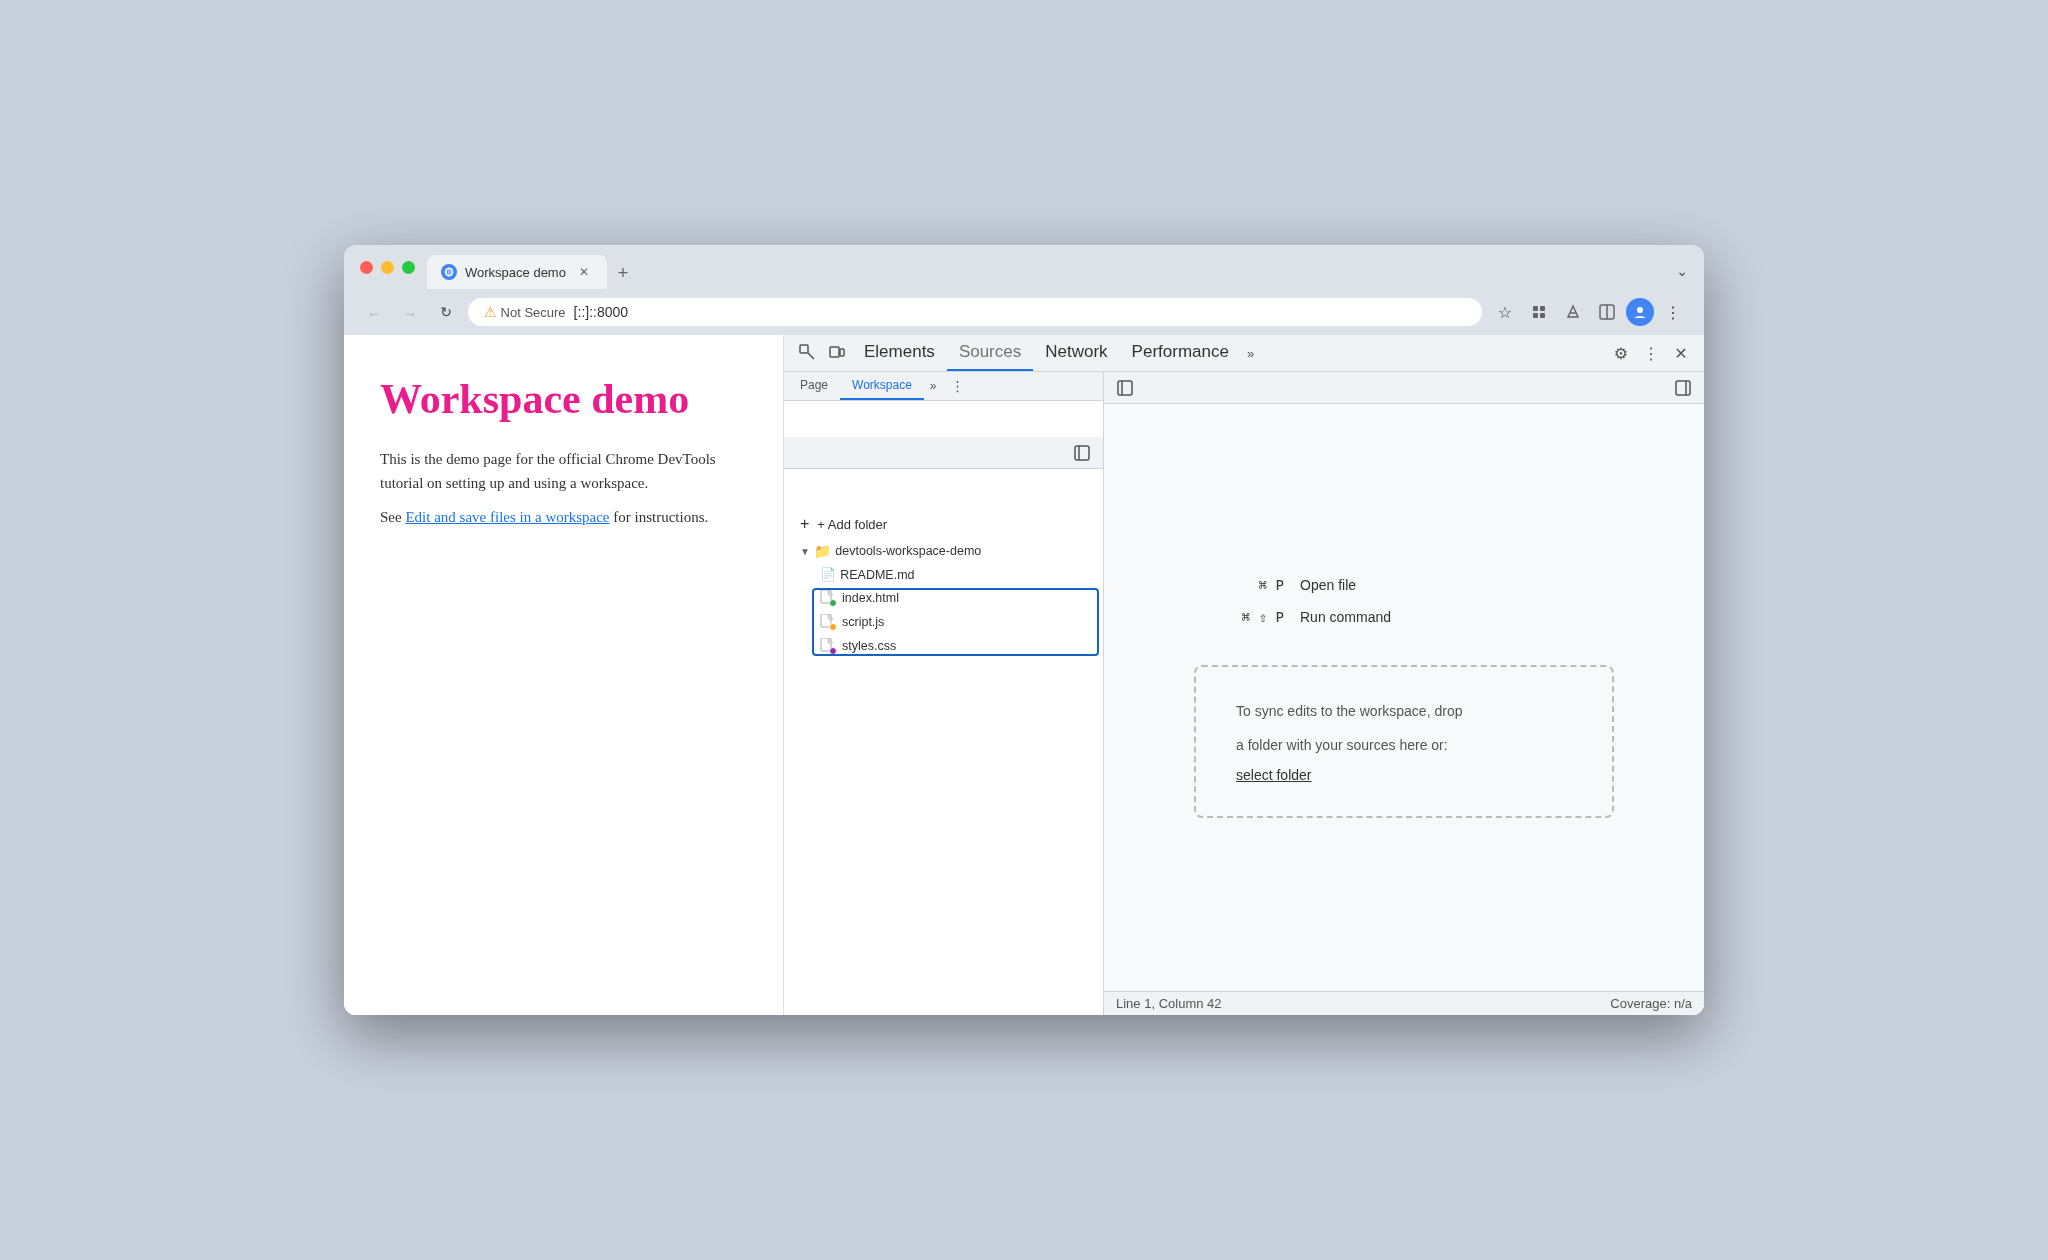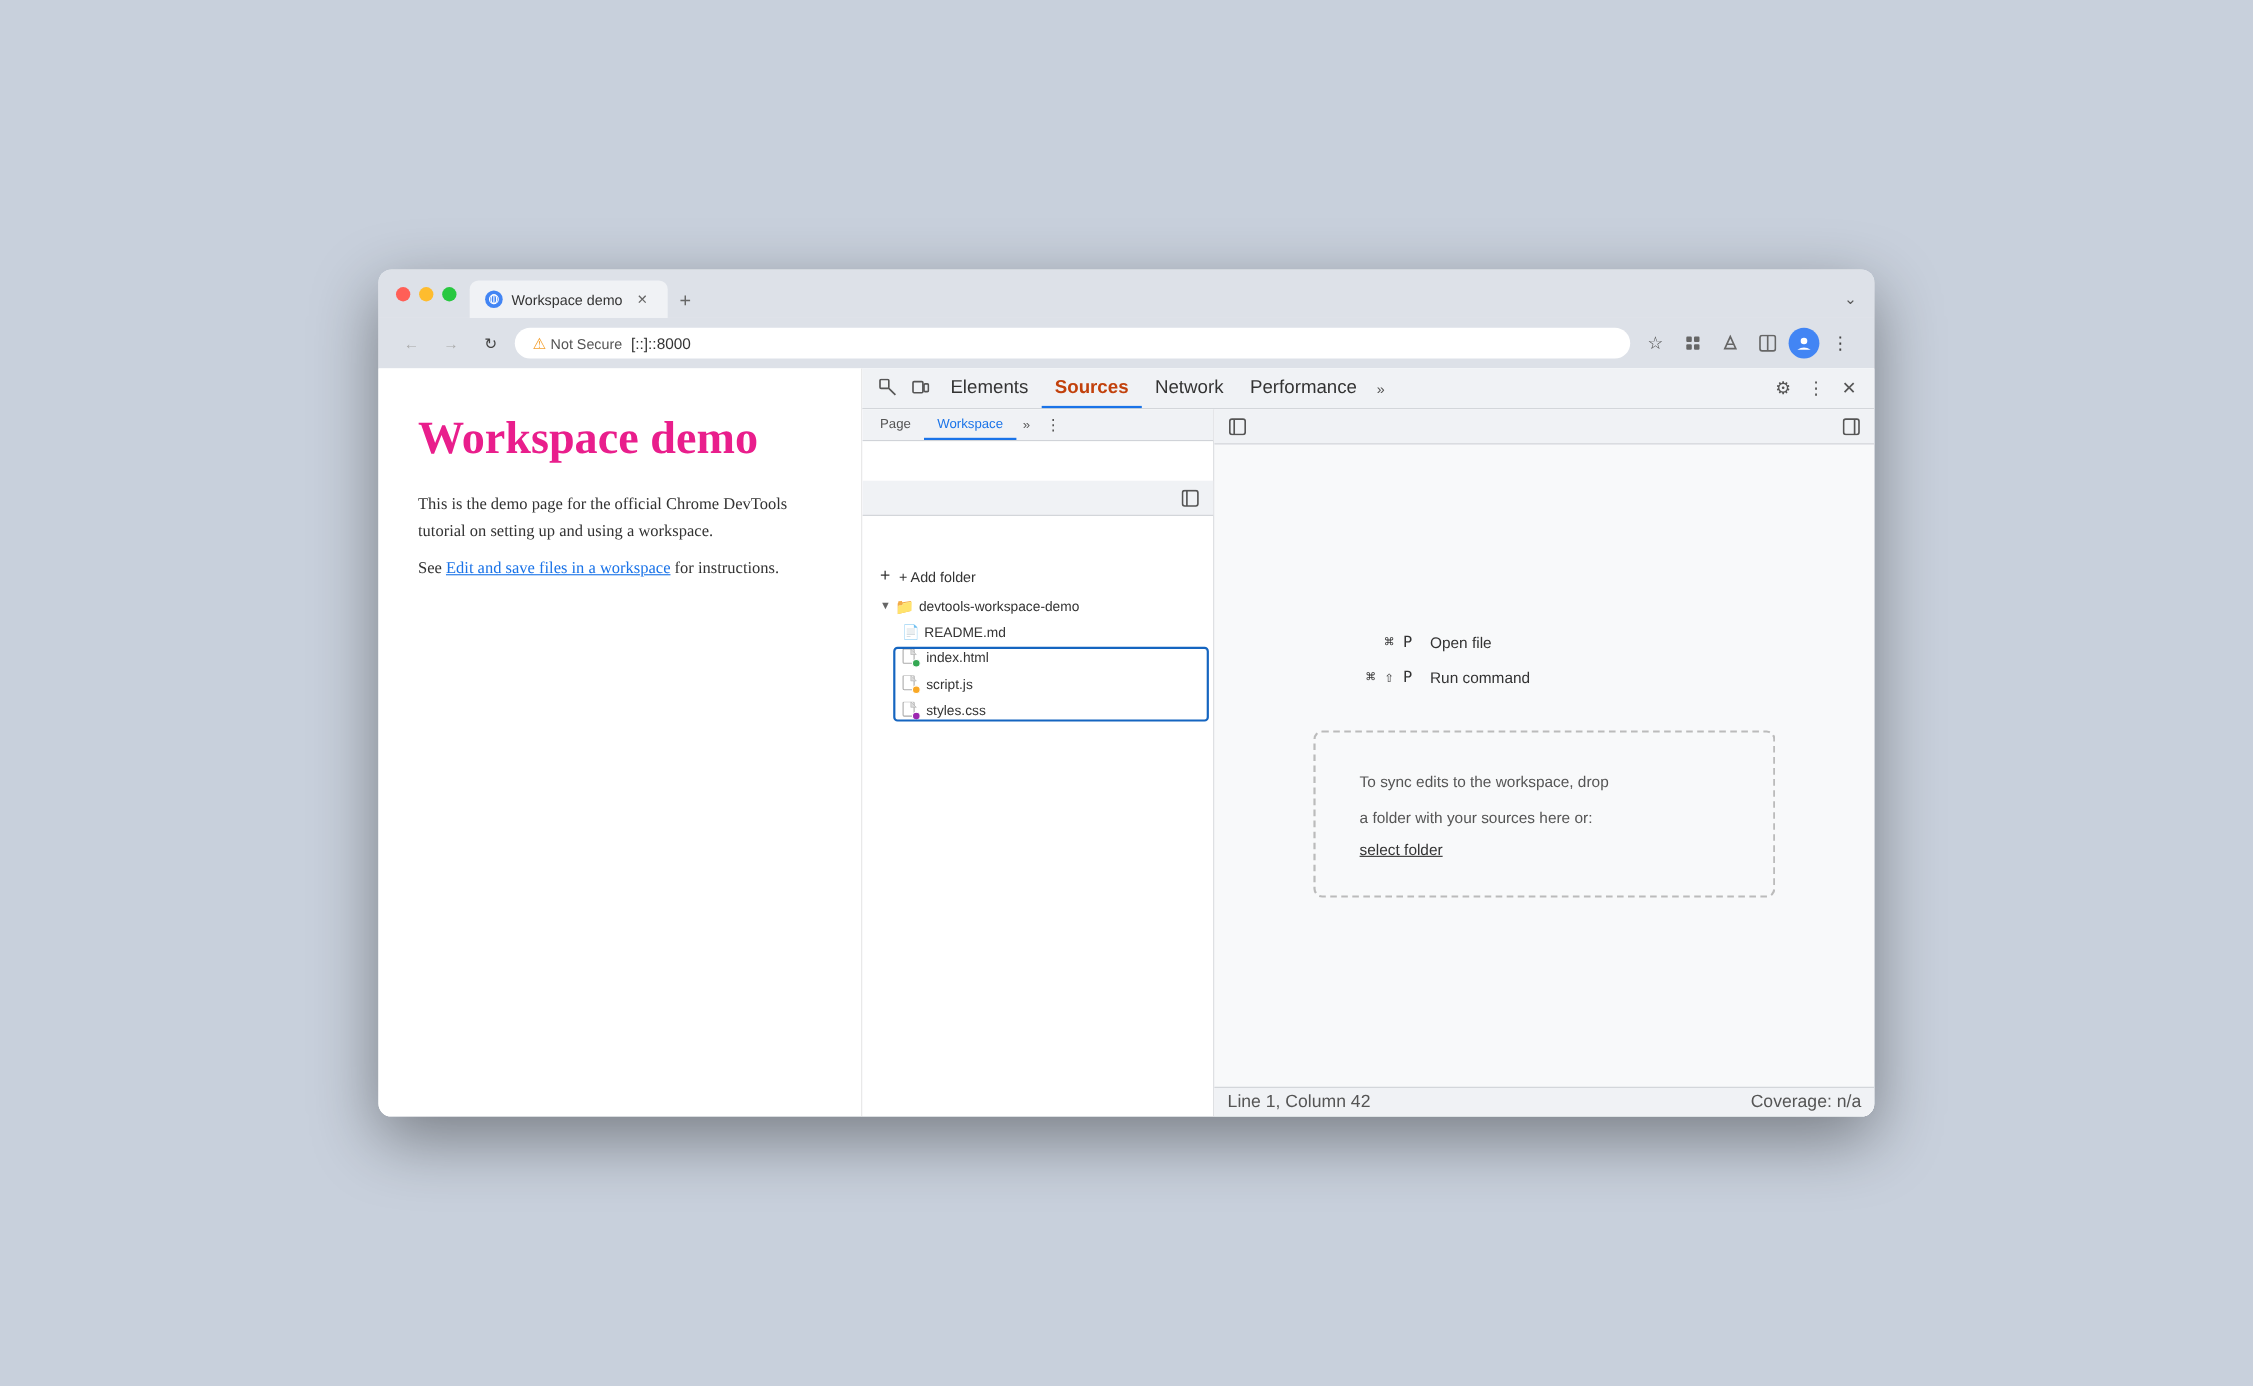--- a/index.html
+++ b/index.html
@@ -233,23 +233,22 @@
       padding: 0 12px;
       height: 36px;
       display: flex;
       align-items: center;
       font-size: 17px;
       color: #333;
       cursor: pointer;
       border-bottom: 2px solid transparent;
     }
     .dt-tab.active {
-      color: #c2410c;
+      color: #737373;
       border-bottom: 2px solid #1a73e8;
-      font-weight: bold;
     }
     .dt-overflow {
       padding: 0 6px;
       height: 36px;
       display: flex;
       align-items: center;
       color: #555;
       font-size: 13px;
       cursor: pointer;
     }
@@ -480,21 +479,21 @@
       text-decoration: underline;
       cursor: pointer;
       font-weight: 400;
     }
     
     .dt-statusbar {
       display: flex;
       align-items: center;
       justify-content: space-between;
       padding: 4px 12px;
-      font-size: 16px;
+      font-size: 13px;
       color: #555;
       border-top: 1px solid #d0d3d8;
       background: #f0f2f5;
     }
   </style>
 </head>
 <body>
 
 <div class="browser-window">
 

